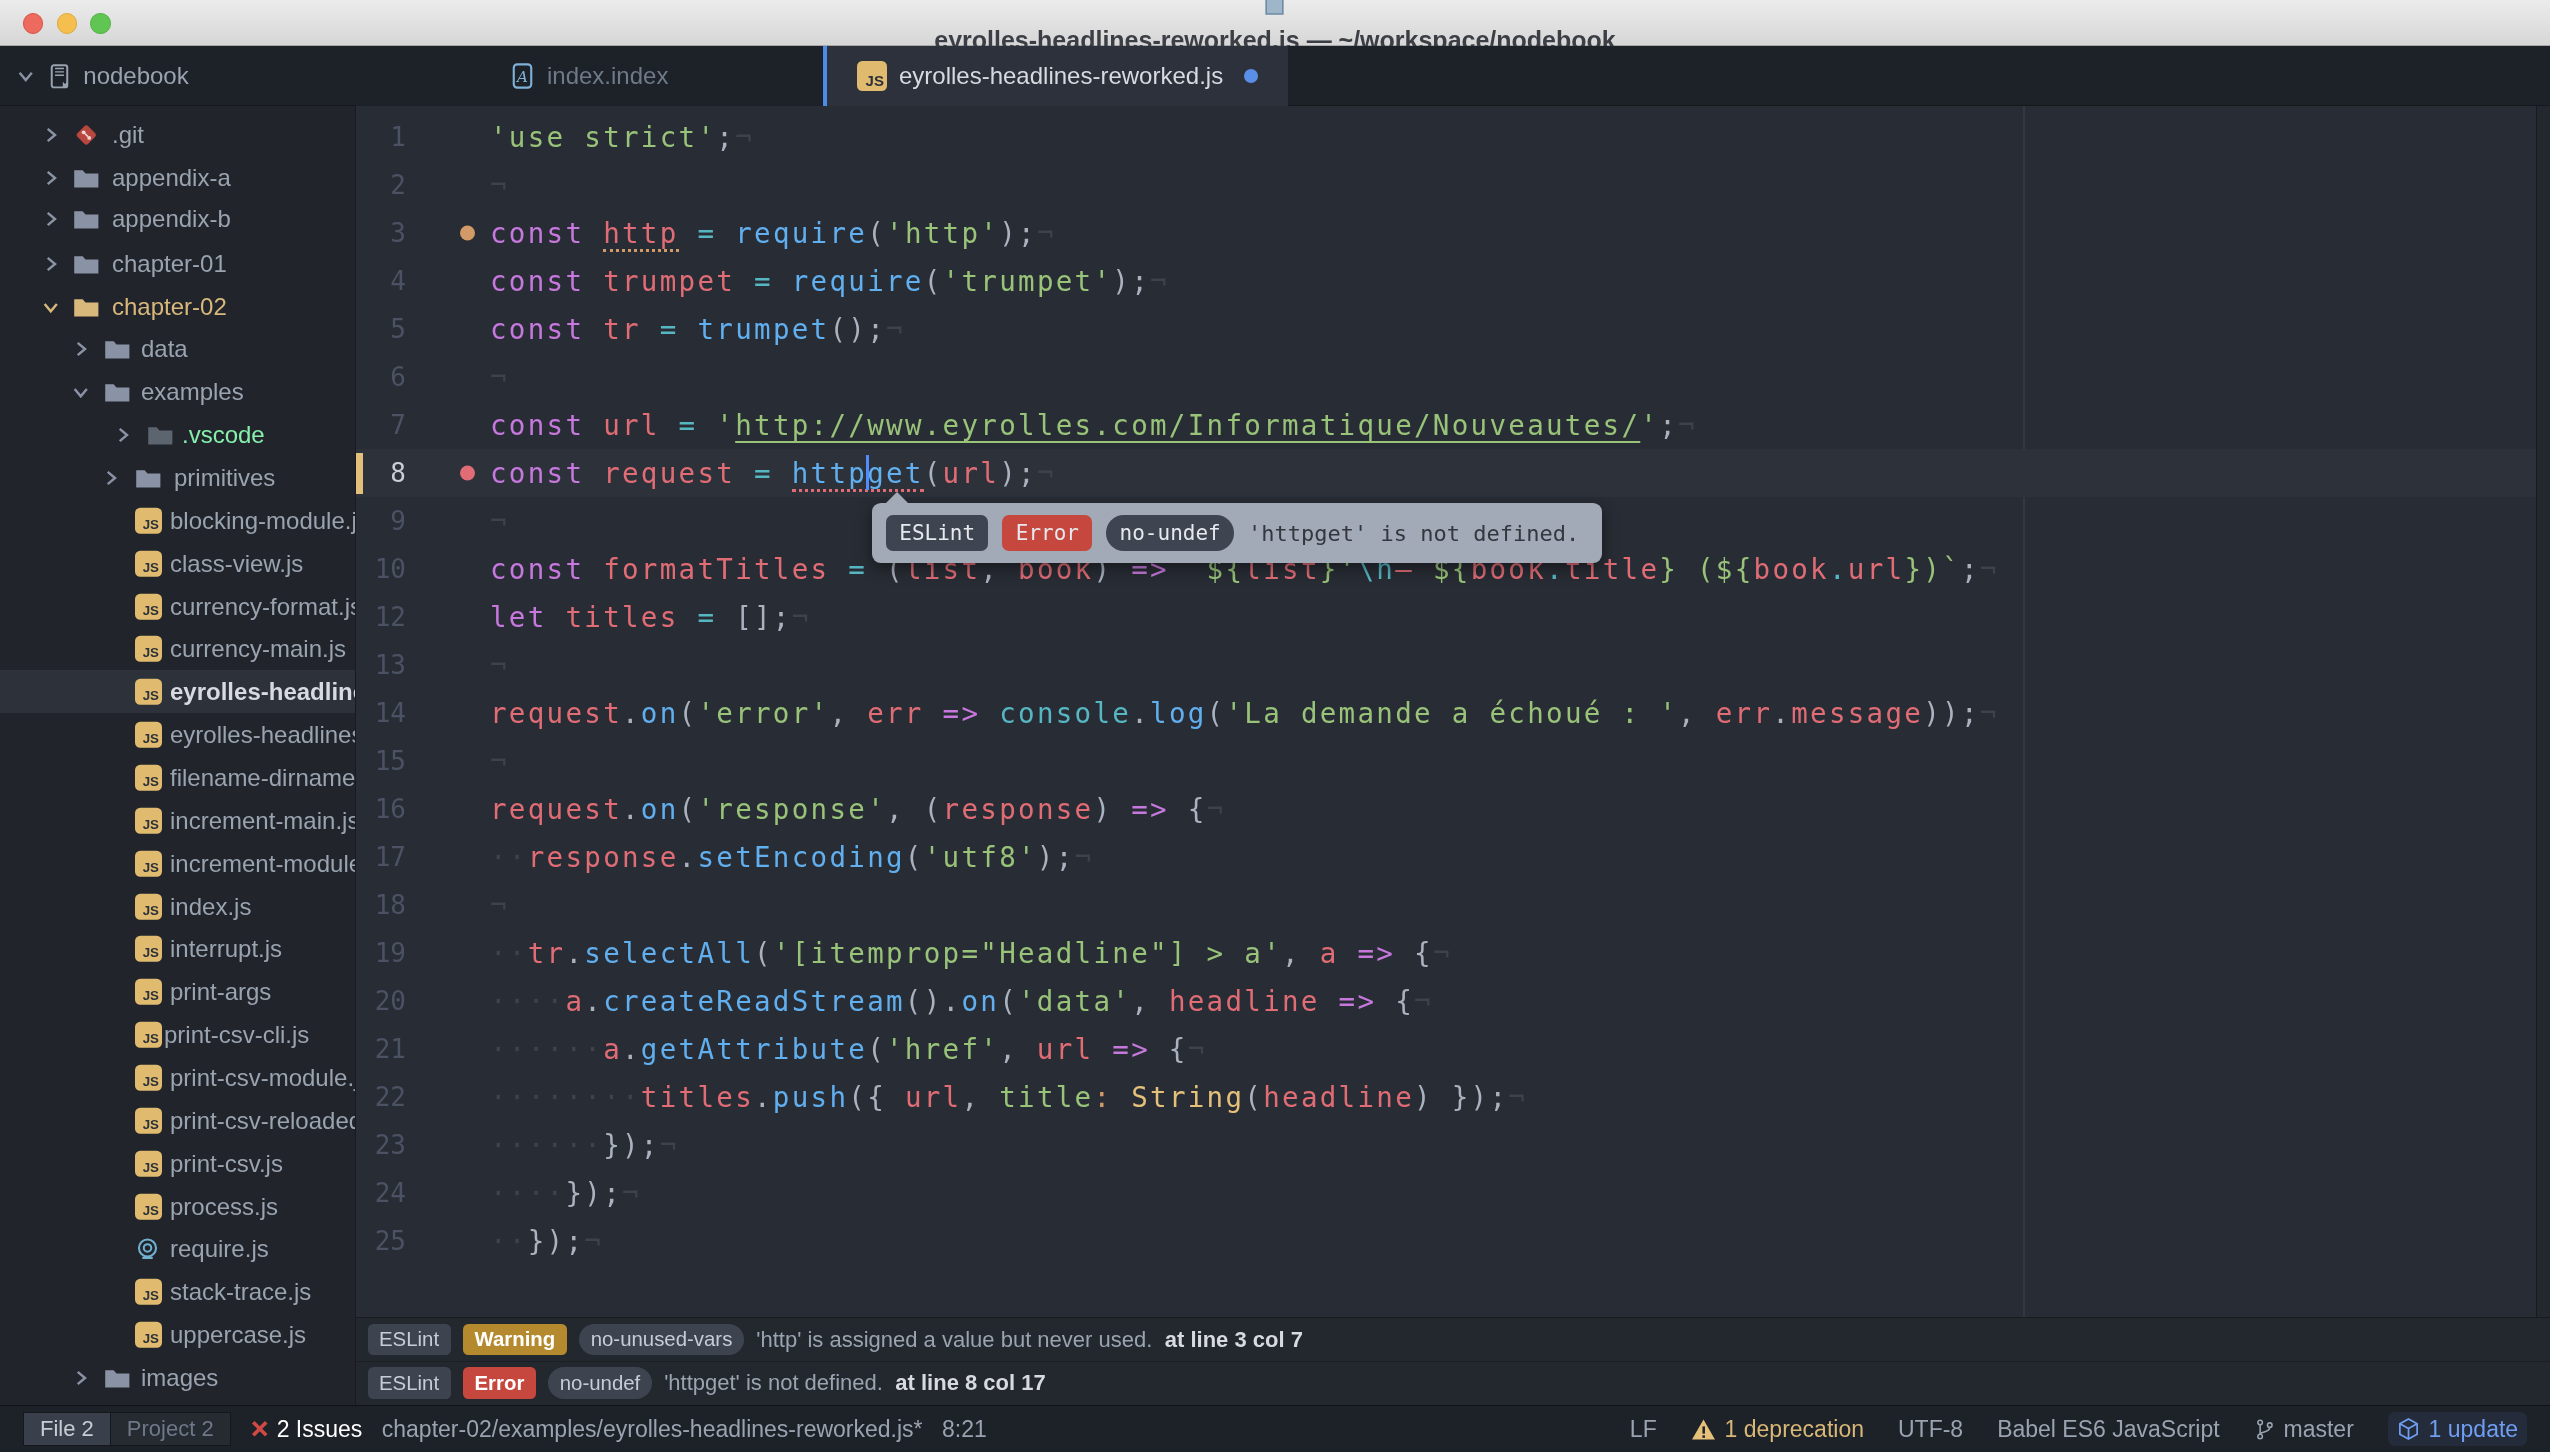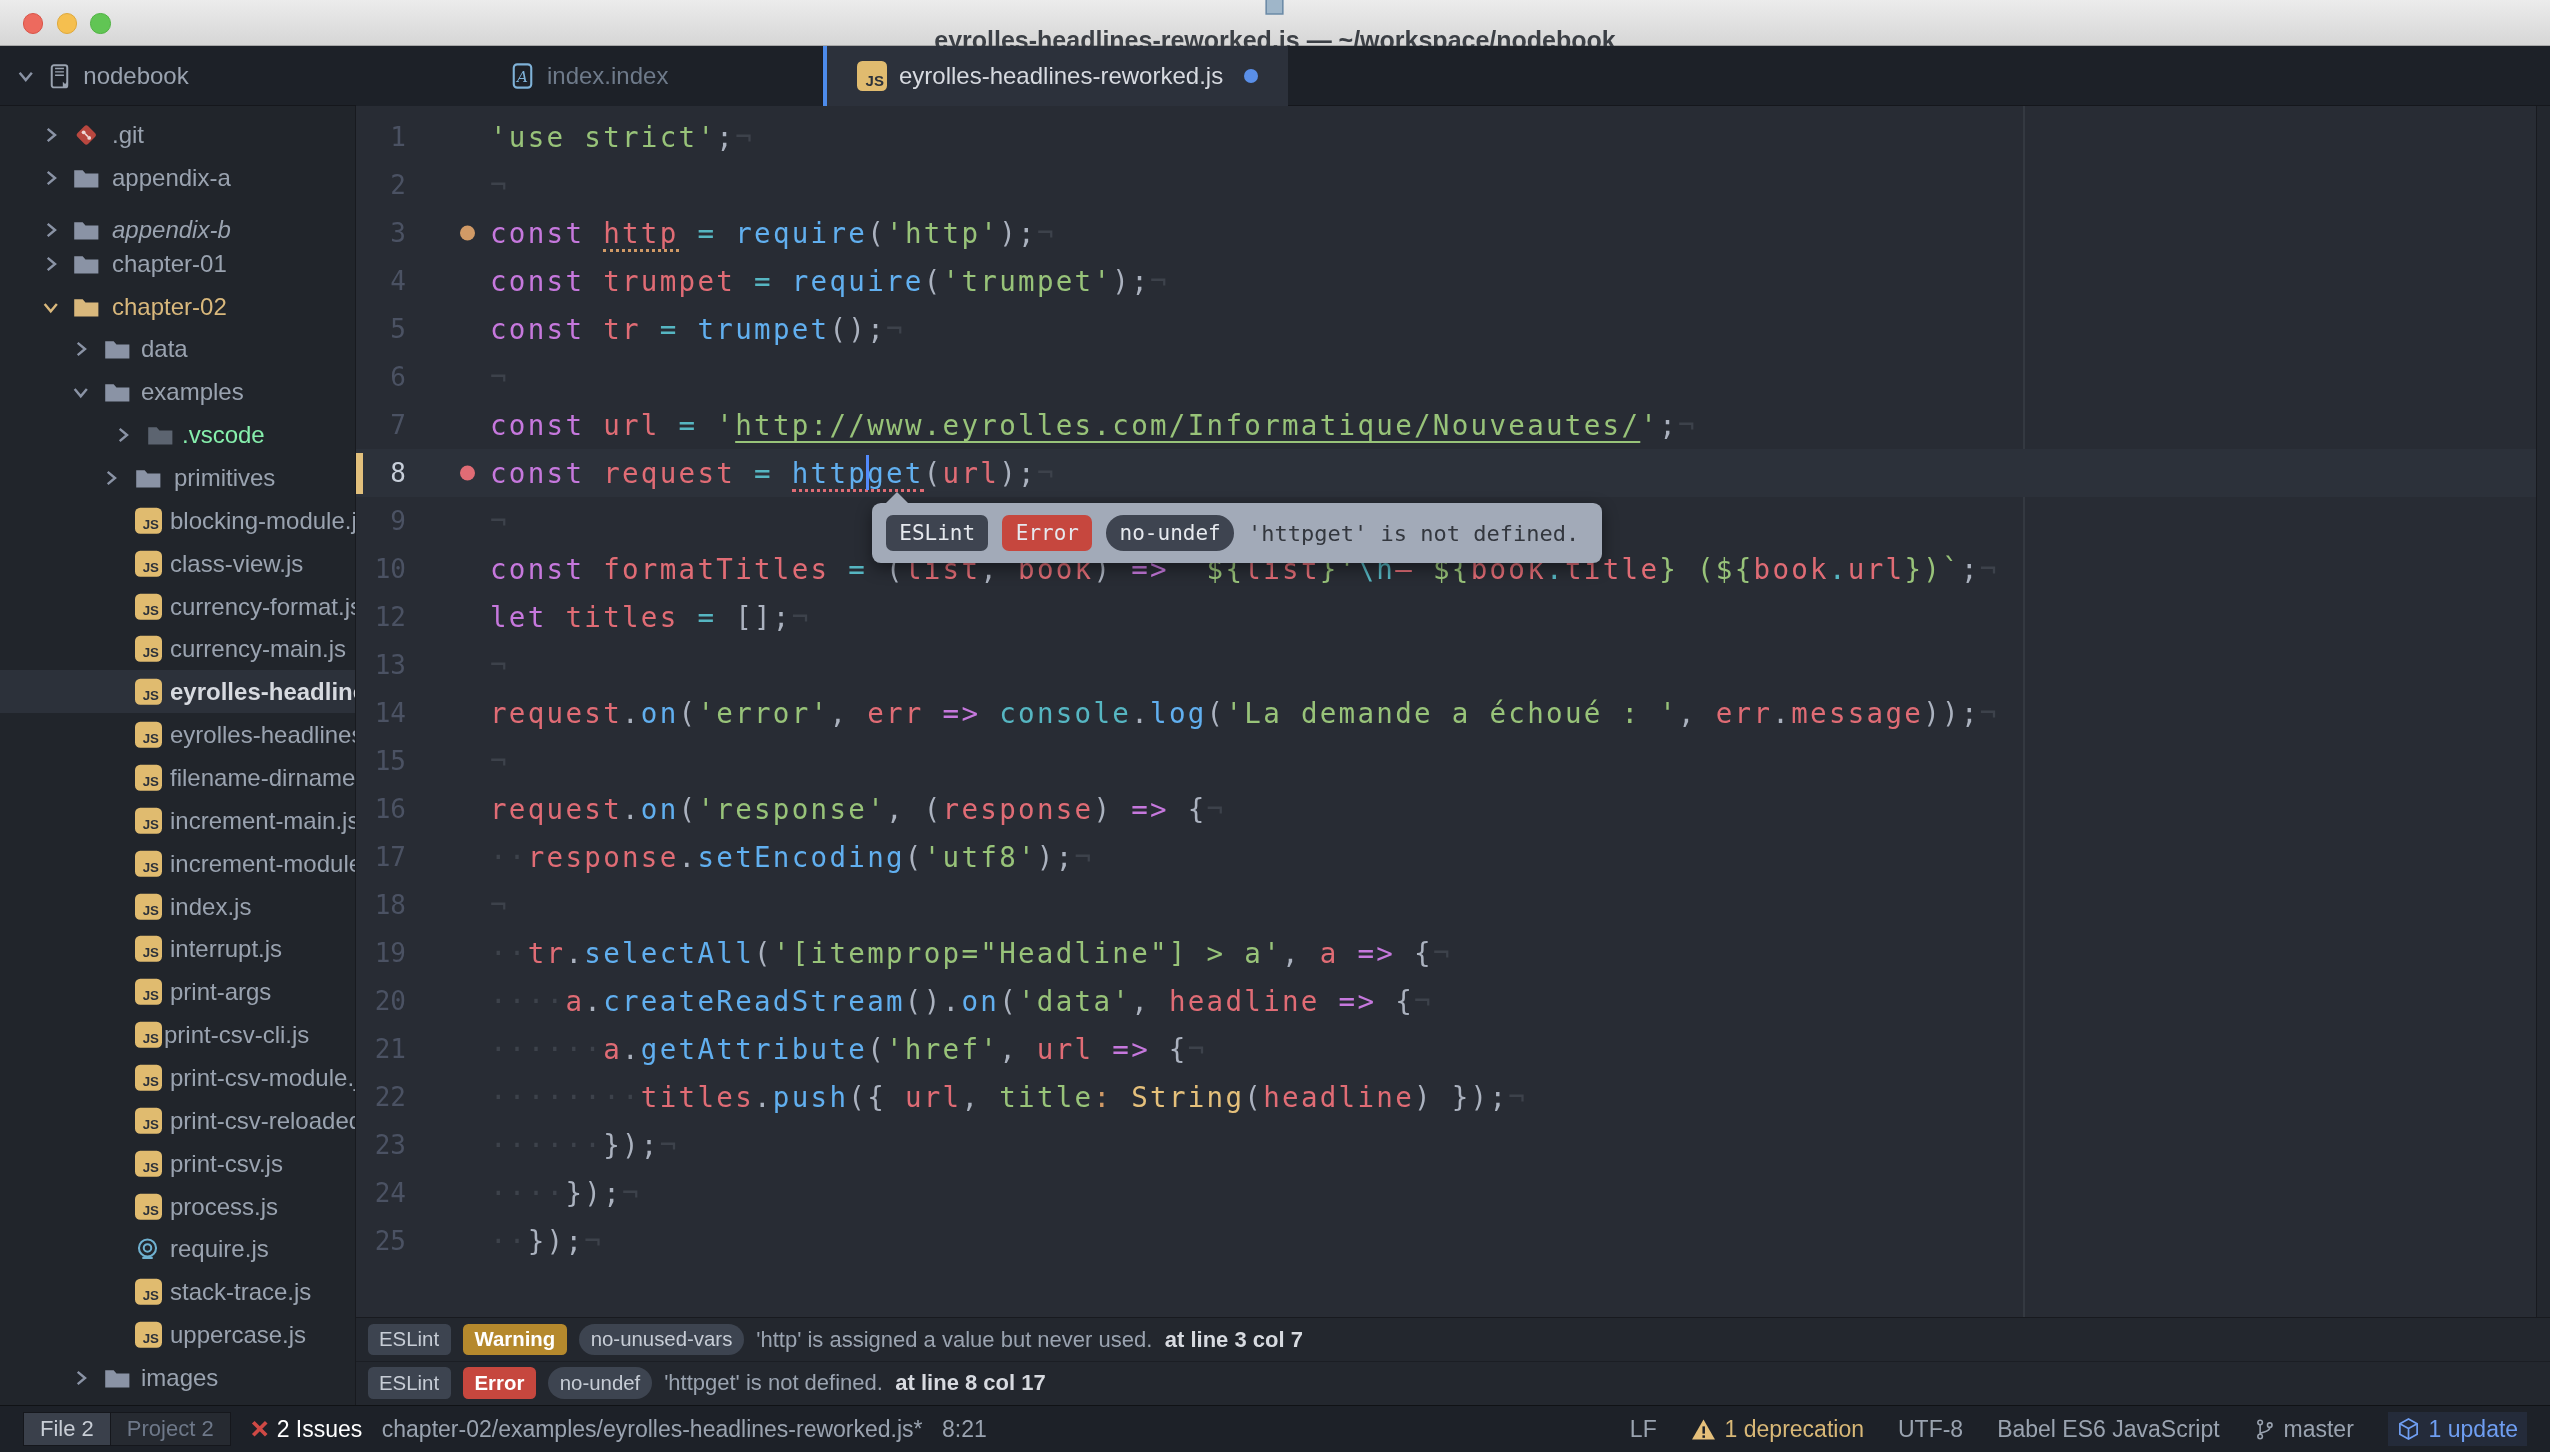--- a/index.html
+++ b/index.html
@@ -82,21 +82,21 @@
     display:flex; align-items:center; padding:0 23px; font-size:23px; color:#9aa3b0; }
   .sb-left { display:flex; align-items:center; gap:19.5px; }
   .sb-right { margin-left:auto; display:flex; align-items:center; gap:34px; }
   .sb-btns { display:flex; }
   .sb-btn { height:34px; display:flex; align-items:center; padding:0 16px; border:1.8px solid #15171c; font-size:22px; }
   .sb-btn.on { background:#3a404b; color:#c8cdd5; }
   .sb-btn.off { background:#262a31; color:#6e7889; border-left:none; }
   .sb-issues { display:flex; align-items:center; gap:7px; color:#ffffff; }
   .sb-dep { display:flex; align-items:center; gap:8.9px; color:#d9b877; }
   .sb-git { display:flex; align-items:center; gap:8.9px; }
-  .sb-upd { display:flex; align-items:center; gap:8.9px; color:#6f9ef2; background:rgba(95,138,230,.10); border-radius:0; padding:3.5px 8.9px; }
+  .sb-upd { display:flex; align-items:center; gap:8.9px; color:#6f9ef2; background:rgba(95,138,230,.10); border-radius:7px; padding:3.5px 8.9px; }
   svg { display:block; }
 </style>
 </head>
 <body>
 
 <div id="titlebar">
   <div class="traffic">
     <span class="tl red"></span>
     <span class="tl yellow"></span>
     <span class="tl green"></span>
@@ -170,21 +170,21 @@
             <path d="M5.5 3l6 5-6 5" fill="none" stroke="#8a93a5" stroke-width="2"></path>
           </svg>
         </span>
         <span class="t-icon" style="left:73px">
           <svg width="26.6" height="21" viewBox="0 0 22 17">
             <path d="M1 2h7l2.3 2.8H21v11.5H1z" fill="#8a93a5"></path>
           </svg>
         </span>
         <span class="t-label" style="left:112px">appendix-a</span>
       </div>
-      <div class="tree-row" style="top: 102px; font-style: italic;">
+      <div class="tree-row" style="top: 91px;">
         <span class="t-chev" style="left:41px">
           <svg width="19.5" height="19.5" viewBox="0 0 16 16">
             <path d="M5.5 3l6 5-6 5" fill="none" stroke="#8a93a5" stroke-width="2"></path>
           </svg>
         </span>
         <span class="t-icon" style="left:73px">
           <svg width="26.6" height="21" viewBox="0 0 22 17">
             <path d="M1 2h7l2.3 2.8H21v11.5H1z" fill="#8a93a5"></path>
           </svg>
         </span>

